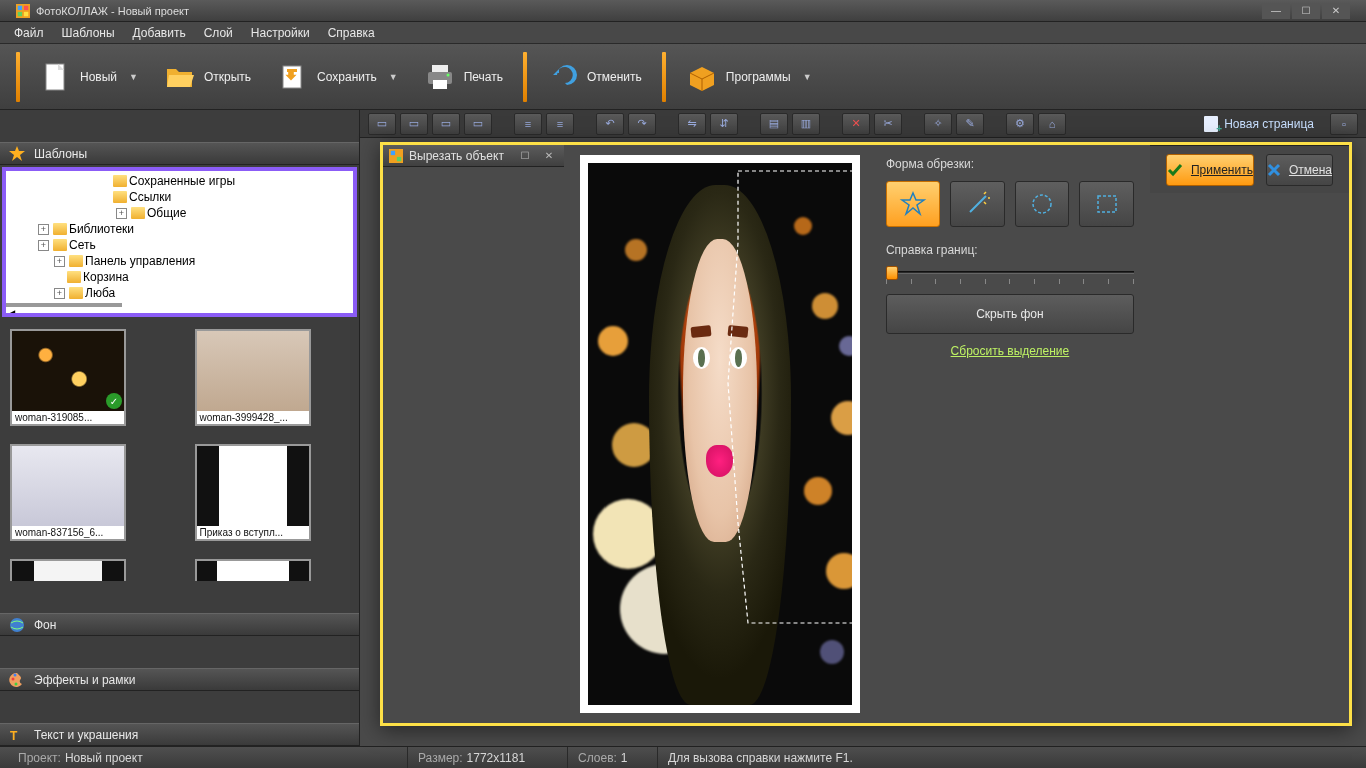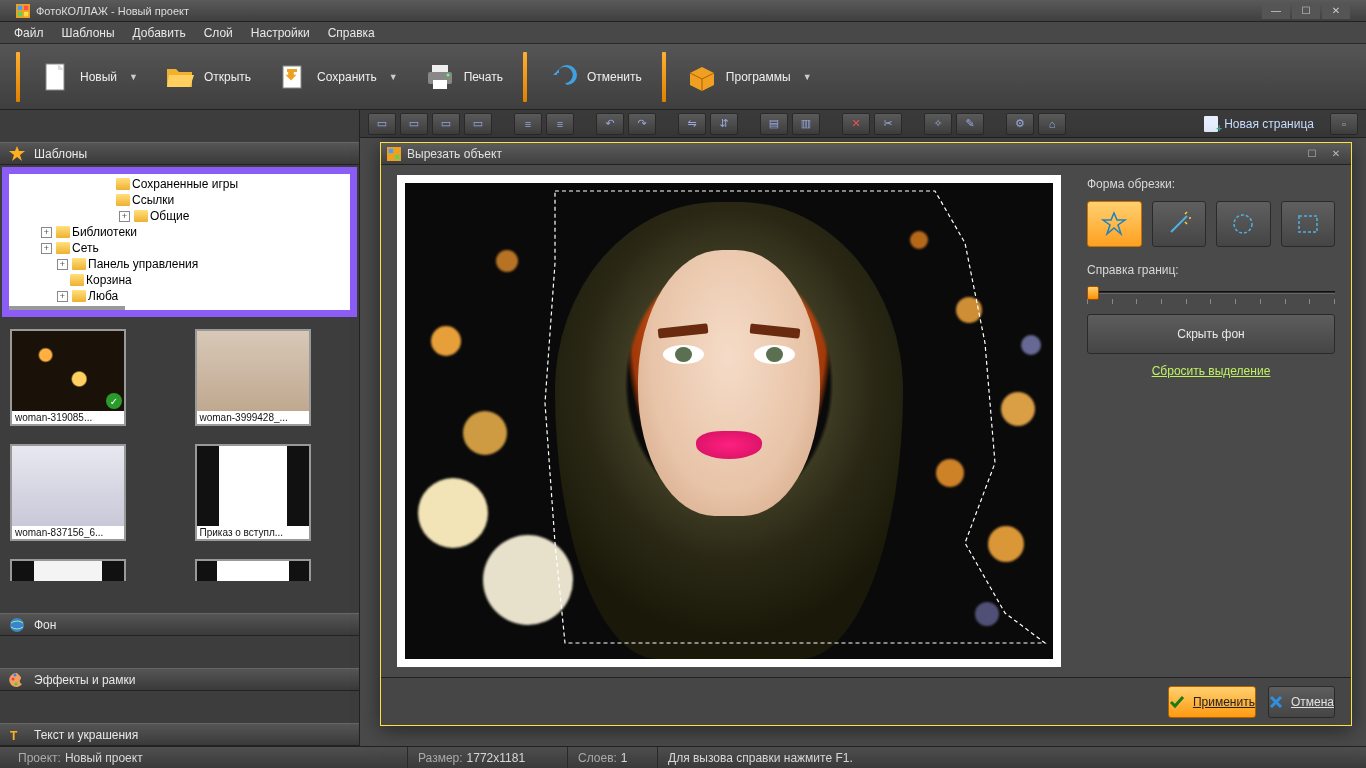--- a/index.html
+++ b/index.html
@@ -28,21 +28,21 @@
 
 .body { flex: 1; display: flex; min-height: 0; }
 
 
 .left { width: 360px; background: #3d3d3d; display: flex; flex-direction: column; border-right: 1px solid #222; }
 .panel-header { height: 23px; display: flex; align-items: center; padding: 0 8px; gap: 8px; color: #e8e8e8; cursor: pointer; margin-top: 32px; }
 .panel-header.dark { background: linear-gradient(#555, #3a3a3a); border-top: 1px solid #666; border-bottom: 1px solid #222; }
 .panel-header.active { background: linear-gradient(#ffd070, #ffa020); color: #333; border: 1px solid #d08000; }
 .panel-header .picon { width: 18px; height: 18px; display:flex; align-items:center; justify-content:center; }
 
-.tree-wrap { background: #fff; color: #000; height: 150px; position: relative; overflow: hidden; border: 7px solid #8b5cf6; margin: 2px; }
+.tree-wrap { background: #fff; color: #000; height: 150px; position: relative; overflow: hidden; border: 4px solid #8b5cf6; margin: 2px; }
 .tree { padding: 2px 4px; font-size: 11px; line-height: 16px; }
 .tree .row { display: flex; align-items: center; gap: 2px; white-space: nowrap; cursor: pointer; }
 .tree .indent1 { padding-left: 90px; }
 .tree .indent2 { padding-left: 106px; }
 .tree .root0 { padding-left: 28px; }
 .tree .root1 { padding-left: 44px; }
 .tree .exp { width: 11px; height: 11px; border: 1px solid #888; display:inline-flex; align-items:center; justify-content:center; font-size:9px; color:#555; line-height:1; margin-right:2px; }
 .tree .noexp { width: 11px; display:inline-block; }
 .tree .fico { width: 14px; height: 12px; background: linear-gradient(#ffe080, #f0b030); border-radius: 1px; display:inline-block; }
 
@@ -55,21 +55,21 @@
 
 .right { flex: 1; display: flex; flex-direction: column; background: #4a4a4a; position: relative; }
 .icon-row { height: 28px; background: #3a3a3a; display: flex; align-items: center; padding: 0 8px; gap: 4px; border-bottom: 1px solid #222; }
 .icon-row .ib { width: 28px; height: 22px; background: linear-gradient(#5a5a5a,#404040); border:1px solid #2a2a2a; border-radius:2px; display:flex; align-items:center; justify-content:center; cursor:pointer; font-size:11px; color:#9ad; }
 .icon-row .gap { width: 14px; }
 .icon-row .newpage { margin-left: auto; display:flex; align-items:center; gap:6px; color:#c8dfff; cursor:pointer; padding: 0 6px;}
 .icon-row .newpage .nic { width:14px; height:16px; background:#e8f0ff; border-radius:1px; position:relative; }
 .icon-row .newpage .nic::after { content:"+"; position:absolute; right:-4px; bottom:-2px; color:#4a9; font-weight:bold; font-size:10px; }
 
 
-.modal { position: absolute; left: 20px; right: 14px; top: 32px; bottom: 20px; background: #4a4a4a; border: 1px solid #fde047; box-shadow: 0 4px 20px rgba(0,0,0,0.5); display:flex; flex-direction:column; }
+.modal { position: absolute; left: 20px; right: 14px; top: 32px; bottom: 20px; background: #4a4a4a; border: 3px solid #fde047; box-shadow: 0 4px 20px rgba(0,0,0,0.5); display:flex; flex-direction:row; }
 .modal-title { height: 22px; background: linear-gradient(#5c5c5c,#404040); display:flex; align-items:center; padding:0 6px; gap:6px; border-bottom:1px solid #222; }
 .modal-title .mico { width:14px; height:14px; }
 .modal-title .spacer { flex:1; }
 .modal-title .wbtn { width:18px; height:14px; display:flex; align-items:center; justify-content:center; color:#bbb; cursor:pointer; font-size:10px; }
 .modal-body { flex:1; display:flex; min-height:0; }
 
 .canvas-area { flex:1; padding: 10px 10px 10px 16px; display:flex; }
 .canvas-frame { flex:1; background:#fff; padding:8px; }
 .canvas-img { width:100%; height:100%; background:#0a0a0a; position:relative; overflow:hidden; }
 

